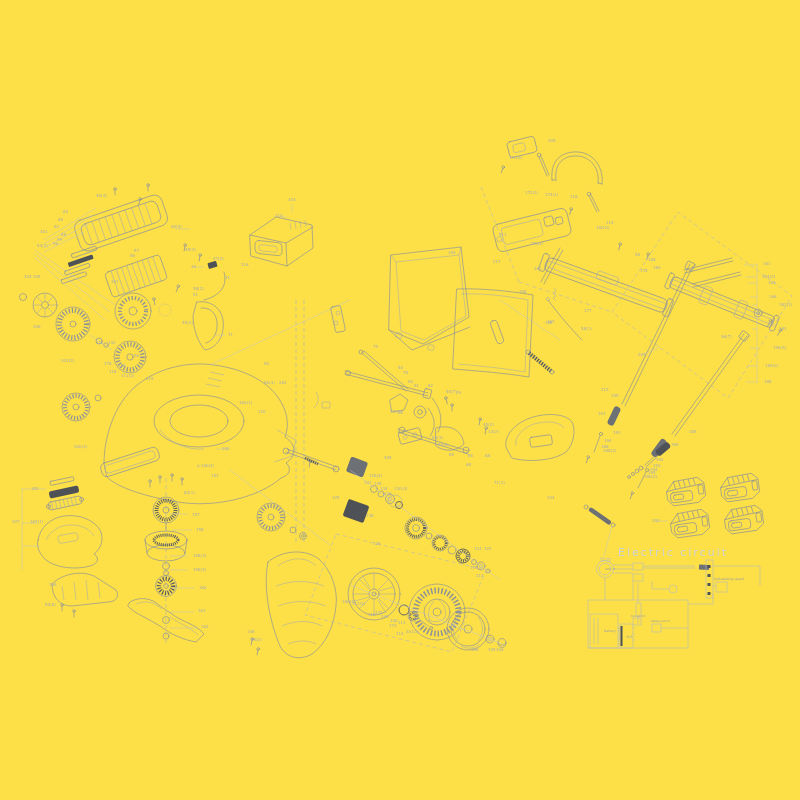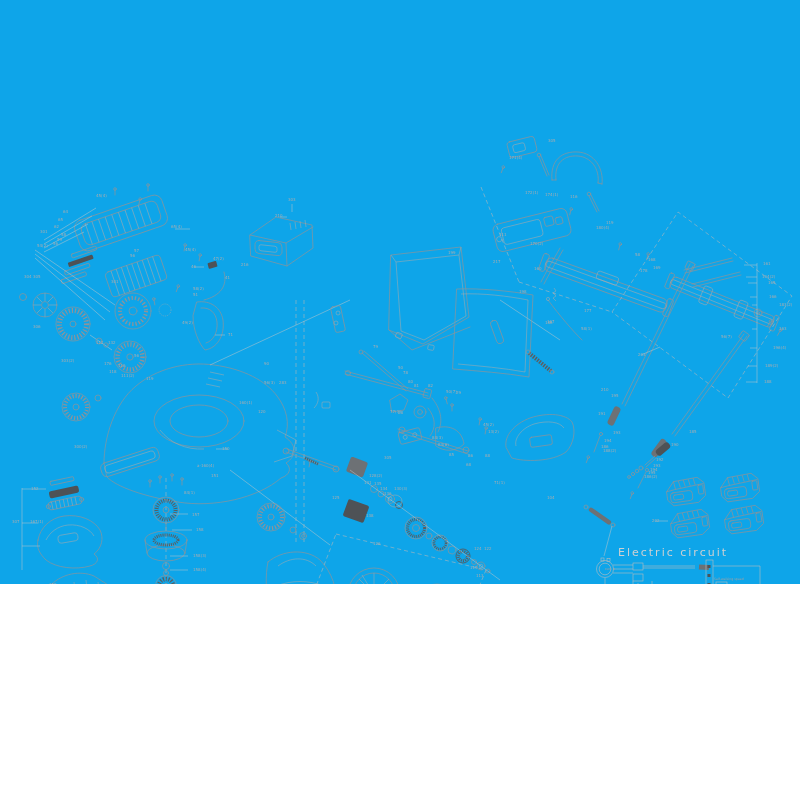--- a/index.html
+++ b/index.html
@@ -1,16 +1,16 @@
 <!DOCTYPE html>
 <html><head>
 <meta charset="utf-8">
 <style>
   html,body{margin:0;padding:0;background:#fff;}
-  #stage{position:relative;width:800px;height:584px;background:#0ea5e9;overflow:hidden;
+  #stage{position:relative;width:800px;height:800px;background:#fde047;overflow:hidden;
          font-family:"DejaVu Sans",sans-serif;text-align:right;}
   svg{display:block}
   .ln{fill:none;stroke:#8f9398;stroke-width:0.7;stroke-linejoin:round;stroke-linecap:round;}
   .ln2{fill:none;stroke:#a6aaad;stroke-width:0.55;stroke-linejoin:round;}
   .dk{fill:none;stroke:#55595d;stroke-width:0.9;}
   .filld{fill:#4e5256;stroke:none;}
   .fillm{fill:#6d7175;stroke:none;}
   .tick{fill:none;stroke:#8f9398;}
   .tickd{fill:none;stroke:#5a5e62;}
   .dash{fill:none;stroke:#b4b7ba;stroke-width:0.6;stroke-dasharray:4 3;}

